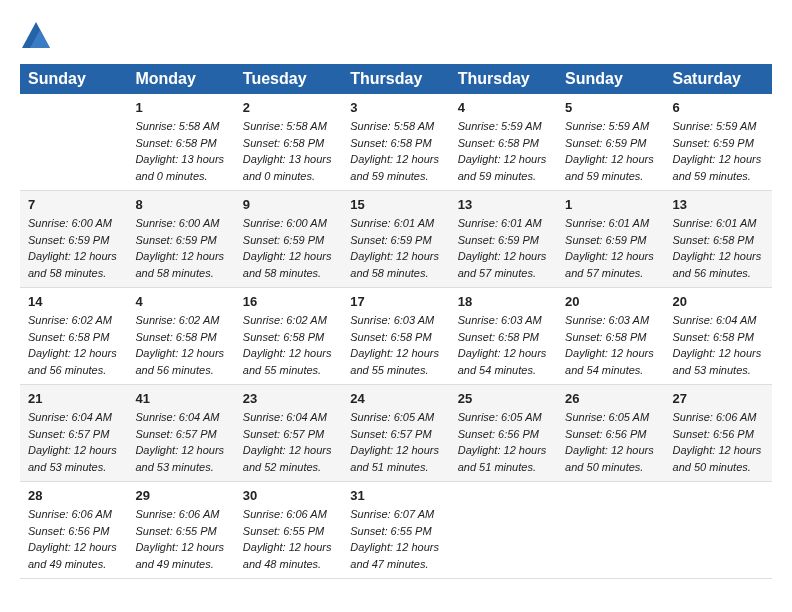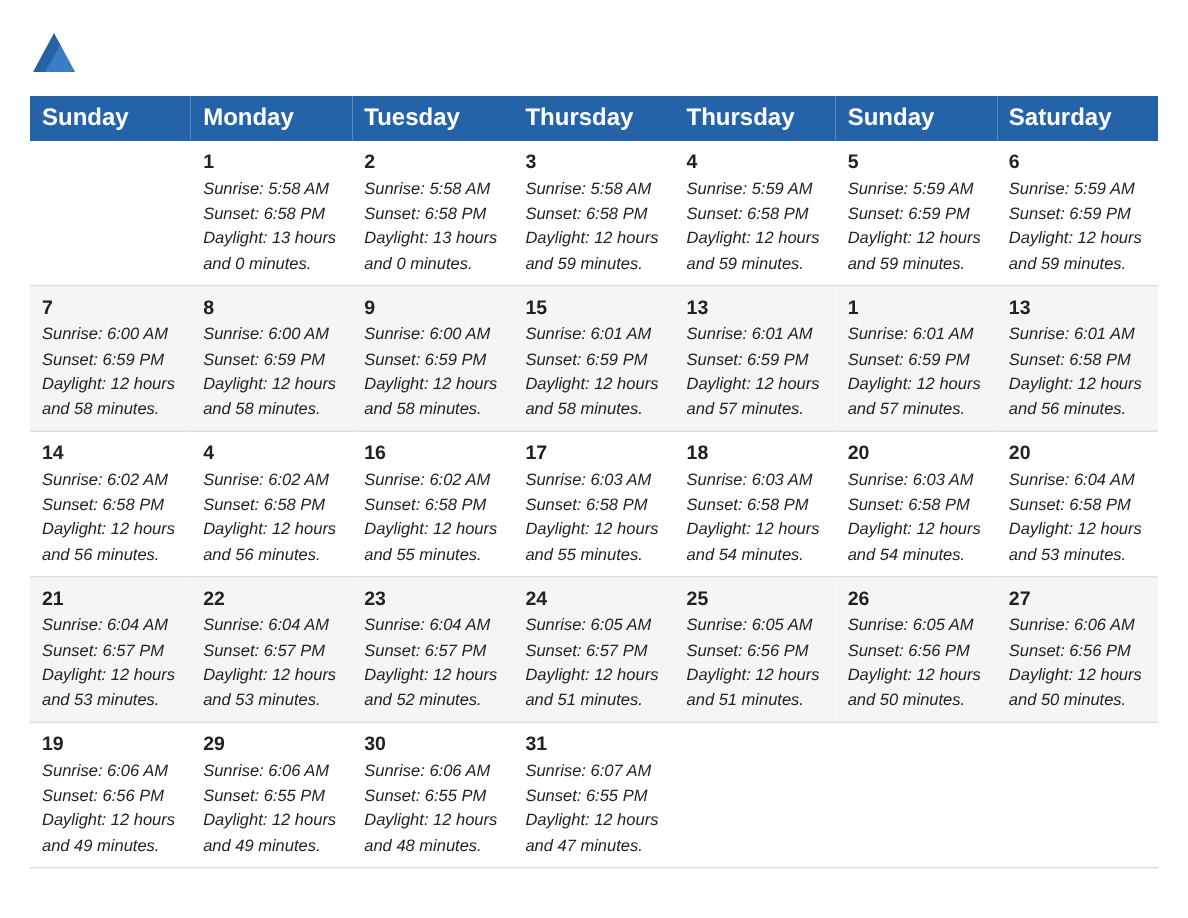--- a/index.html
+++ b/index.html
@@ -209,21 +209,21 @@
           <span class="day-number">20</span>
           <div class="day-info">Sunrise: 6:04 AM<br>Sunset: 6:58 PM<br>Daylight: 12 hours<br>and 53 minutes.</div>
         </td>
       </tr>
       <tr>
         <td>
           <span class="day-number">21</span>
           <div class="day-info">Sunrise: 6:04 AM<br>Sunset: 6:57 PM<br>Daylight: 12 hours<br>and 53 minutes.</div>
         </td>
         <td>
-          <span class="day-number">22</span>
+          <span class="day-number">41</span>
           <div class="day-info">Sunrise: 6:04 AM<br>Sunset: 6:57 PM<br>Daylight: 12 hours<br>and 53 minutes.</div>
         </td>
         <td>
           <span class="day-number">23</span>
           <div class="day-info">Sunrise: 6:04 AM<br>Sunset: 6:57 PM<br>Daylight: 12 hours<br>and 52 minutes.</div>
         </td>
         <td>
           <span class="day-number">24</span>
           <div class="day-info">Sunrise: 6:05 AM<br>Sunset: 6:57 PM<br>Daylight: 12 hours<br>and 51 minutes.</div>
         </td>
@@ -235,21 +235,21 @@
           <span class="day-number">26</span>
           <div class="day-info">Sunrise: 6:05 AM<br>Sunset: 6:56 PM<br>Daylight: 12 hours<br>and 50 minutes.</div>
         </td>
         <td>
           <span class="day-number">27</span>
           <div class="day-info">Sunrise: 6:06 AM<br>Sunset: 6:56 PM<br>Daylight: 12 hours<br>and 50 minutes.</div>
         </td>
       </tr>
       <tr>
         <td>
-          <span class="day-number">19</span>
+          <span class="day-number">28</span>
           <div class="day-info">Sunrise: 6:06 AM<br>Sunset: 6:56 PM<br>Daylight: 12 hours<br>and 49 minutes.</div>
         </td>
         <td>
           <span class="day-number">29</span>
           <div class="day-info">Sunrise: 6:06 AM<br>Sunset: 6:55 PM<br>Daylight: 12 hours<br>and 49 minutes.</div>
         </td>
         <td>
           <span class="day-number">30</span>
           <div class="day-info">Sunrise: 6:06 AM<br>Sunset: 6:55 PM<br>Daylight: 12 hours<br>and 48 minutes.</div>
         </td>

